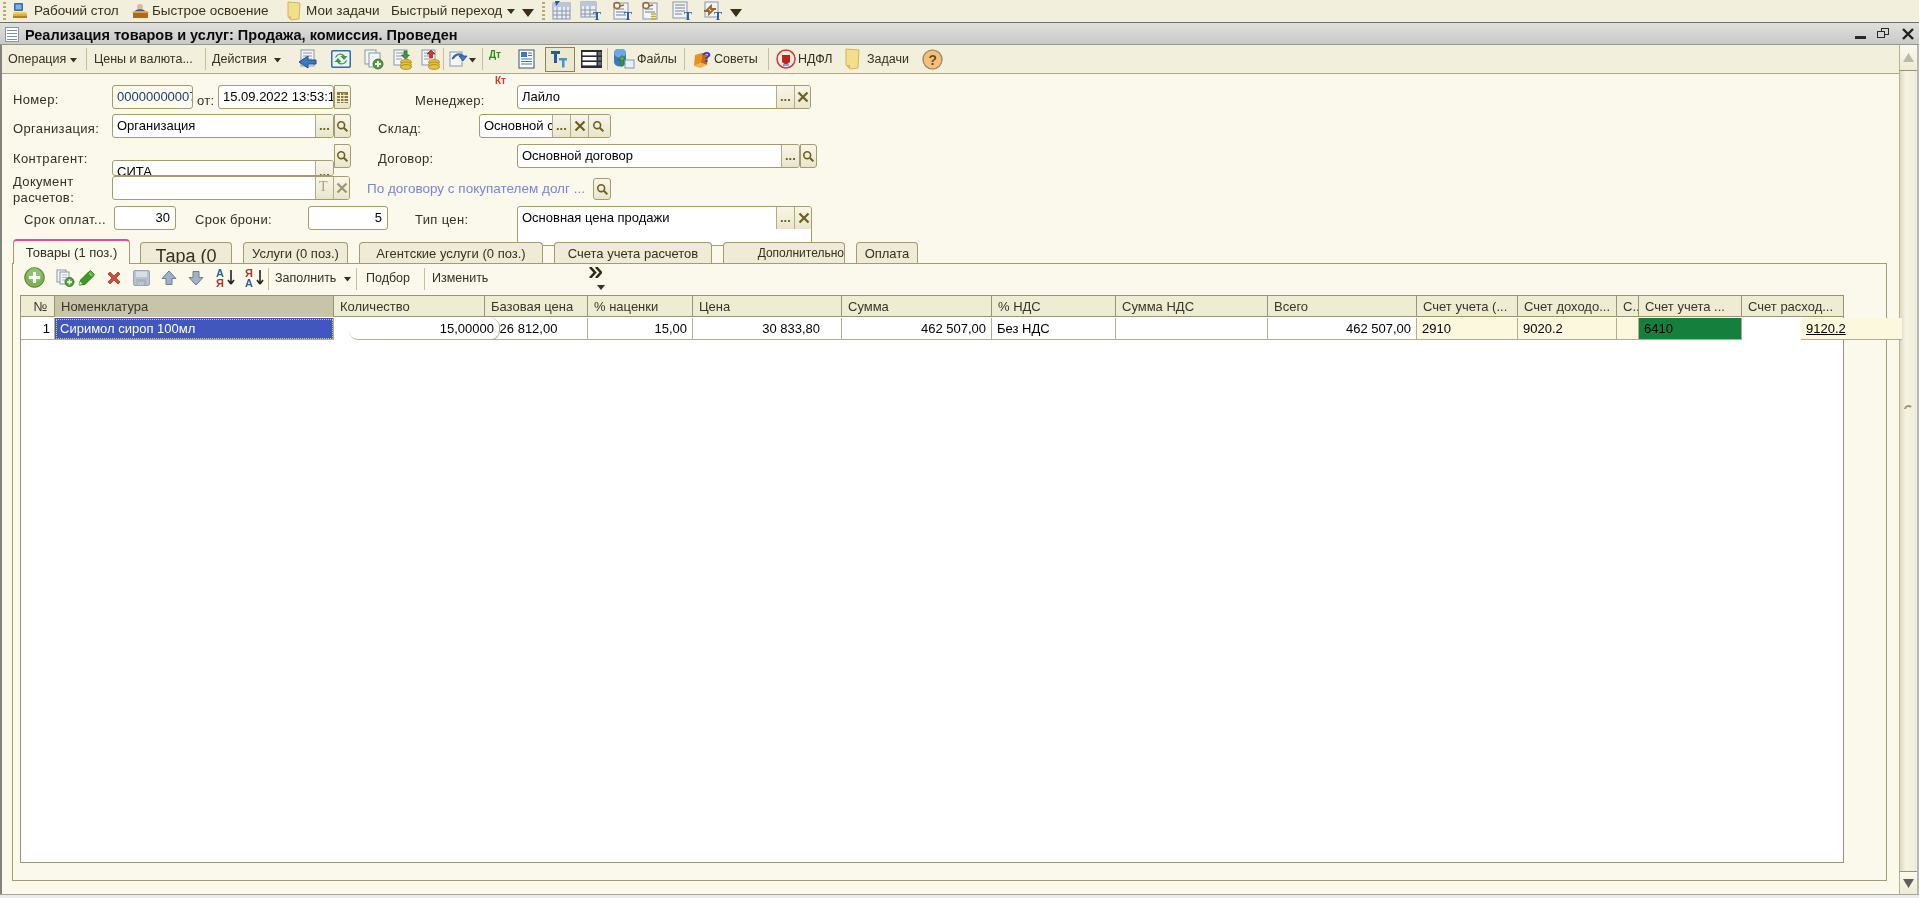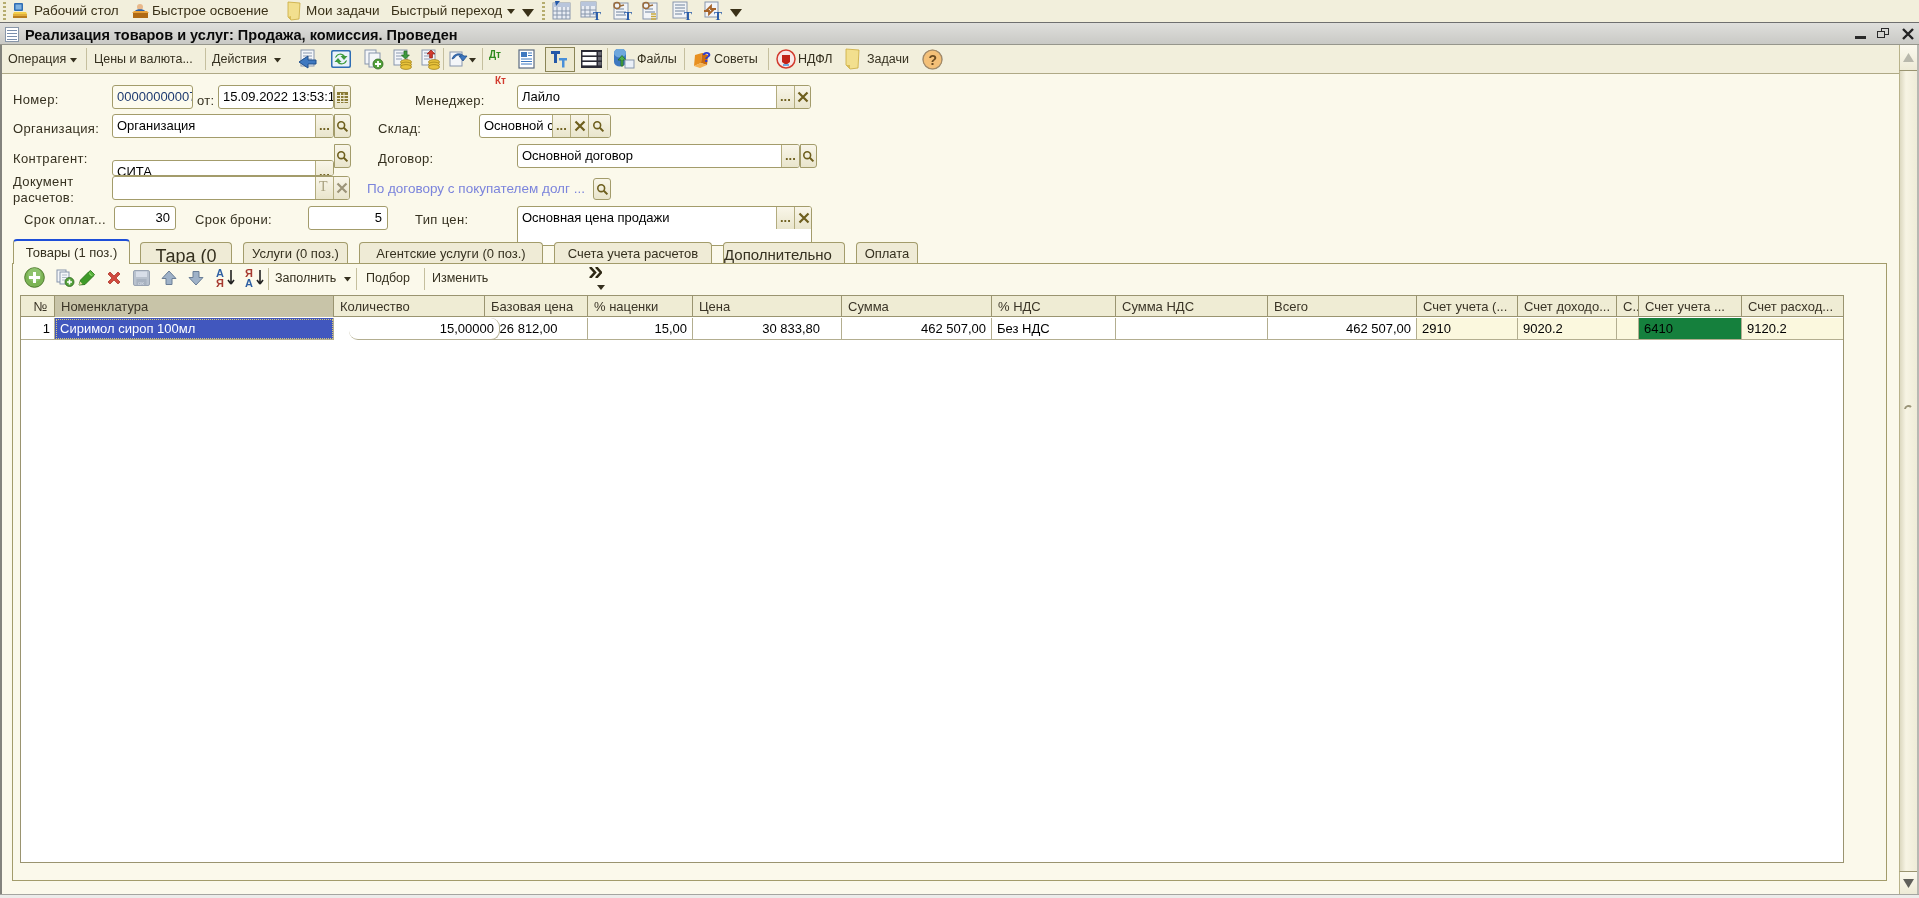--- a/index.html
+++ b/index.html
@@ -364,24 +364,24 @@
         <path d="M1.5 1.5 L10.5 10.5 M10.5 1.5 L1.5 10.5" stroke="#6E5F1E" stroke-width="2.2"></path>
       </svg>
   </div>
 </div>
 
 <div id="tabs">
   <div class="abs" style="left:140px;top:242px;width:92px;height:22px;background:#EFEBD6;border:1px solid #A39C6B;border-bottom:none;border-radius:4px 4px 0 0;text-align:center;padding-top:3px;font-size:18px;color:#35301F;">Тара (0 поз.)</div>
   <div class="abs" style="left:243px;top:242px;width:105px;height:22px;background:#EFEBD6;border:1px solid #A39C6B;border-bottom:none;border-radius:4px 4px 0 0;text-align:center;padding-top:3px;font-size:13px;color:#35301F;">Услуги (0 поз.)</div>
   <div class="abs" style="left:359px;top:242px;width:184px;height:22px;background:#EFEBD6;border:1px solid #A39C6B;border-bottom:none;border-radius:4px 4px 0 0;text-align:center;padding-top:3px;font-size:13px;color:#35301F;">Агентские услуги (0 поз.)</div>
   <div class="abs" style="left:554px;top:242px;width:158px;height:22px;background:#EFEBD6;border:1px solid #A39C6B;border-bottom:none;border-radius:4px 4px 0 0;text-align:center;padding-top:3px;font-size:13px;color:#35301F;">Счета учета расчетов</div>
-  <div class="abs" style="left:723px;top:242px;width:122px;height:22px;background:#EFEBD6;border:1px solid #A39C6B;border-bottom:none;border-radius:4px 4px 0 0;text-align:left;padding-top:3px;font-size:15px;color:#35301F;">Дополнительно</div>
+  <div class="abs" style="left:723px;top:242px;width:122px;height:22px;background:#EFEBD6;border:1px solid #A39C6B;border-bottom:none;border-radius:4px 4px 0 0;text-align:right;padding-top:3px;font-size:12px;color:#35301F;">Дополнительно</div>
   <div class="abs" style="left:856px;top:242px;width:62px;height:22px;background:#EFEBD6;border:1px solid #A39C6B;border-bottom:none;border-radius:4px 4px 0 0;text-align:center;padding-top:3px;font-size:13px;color:#35301F;">Оплата</div>
 
-  <div class="abs" style="left:13px;top:239px;width:117px;height:25px;background:#FBF9EB;border:1px solid #A39C6B;border-bottom:none;border-top:2px solid #1d4ed8;border-radius:4px 4px 0 0;text-align:center;padding-top:4px;font-size:13px;color:#35301F;z-index:3;">Товары (1 поз.)</div>
+  <div class="abs" style="left:13px;top:239px;width:117px;height:25px;background:#FBF9EB;border:1px solid #A39C6B;border-bottom:none;border-top:2px solid #ec4899;border-radius:4px 4px 0 0;text-align:center;padding-top:4px;font-size:13px;color:#35301F;z-index:3;">Товары (1 поз.)</div>
 </div>
 
 <div id="pane">
 
   <div class="abs" style="left:12px;top:263px;width:1875px;height:618px;border:1px solid #A39C6B;background:#FBF9EB;z-index:1;"></div>
 
   <div class="abs" id="tbltb" style="left:14px;top:265px;width:1871px;height:28px;z-index:2;font-size:12.5px;color:#35301F;">
 
     <svg class="abs" style="left:10px;top:2px;" width="21" height="21" viewBox="0 0 21 21">
       <circle cx="10.5" cy="10.5" r="9.8" fill="#7CB454" stroke="#4E7A2E" stroke-width="1"></circle>
@@ -477,21 +477,21 @@
     <div class="abs dc" style="left:567px;width:105px;text-align:right;padding-right:5px;">15,00</div>
     <div class="abs dc" style="left:672px;width:149px;text-align:right;padding-right:21px;">30&nbsp;833,80</div>
     <div class="abs dc" style="left:821px;width:150px;text-align:right;padding-right:5px;">462&nbsp;507,00</div>
     <div class="abs dc" style="left:971px;width:124px;">Без НДС</div>
     <div class="abs dc" style="left:1095px;width:152px;"></div>
     <div class="abs dc" style="left:1247px;width:149px;text-align:right;padding-right:5px;">462&nbsp;507,00</div>
     <div class="abs dc" style="left:1396px;width:101px;background:#FBF8DE;">2910</div>
     <div class="abs dc" style="left:1497px;width:99px;background:#FBF8DE;">9020.2</div>
     <div class="abs dc" style="left:1596px;width:22px;background:#FBF8DE;"></div>
     <div class="abs dc" style="left:1618px;width:103px;background:#15803d;">6410</div>
-    <div class="abs dc" style="left:1721px;width:101px;background:#FBF8DE;border-right:none;">9120.2</div>
+    <div class="abs dc" style="left:1780px;width:101px;background:#FBF8DE;border-right:none;text-decoration:underline;">9120.2</div>
   </div>
 </div>
 
 <div id="sbar">
   <div class="abs" style="left:1899px;top:45px;width:18px;height:849px;background:linear-gradient(90deg,#DCD8C0,#F7F4E4 35%,#EFECD8);border-left:1px solid #B8B28A;"></div>
   <div class="abs" style="left:1899px;top:45px;width:18px;height:26px;background:linear-gradient(#FBF9EE,#EDEAD6);border-left:1px solid #B8B28A;border-bottom:1px solid #9A9470;"></div>
   <svg class="abs" style="left:1903px;top:53px;" width="11" height="9" viewBox="0 0 11 9">
       <path d="M5.5 0 L11 9 L0 9 Z" fill="#B8B8AC"></path>
     </svg>
   <div class="abs" style="left:1899px;top:871px;width:18px;height:23px;background:linear-gradient(#FBF9EE,#EDEAD6);border-left:1px solid #B8B28A;border-top:1px solid #9A9470;"></div>

